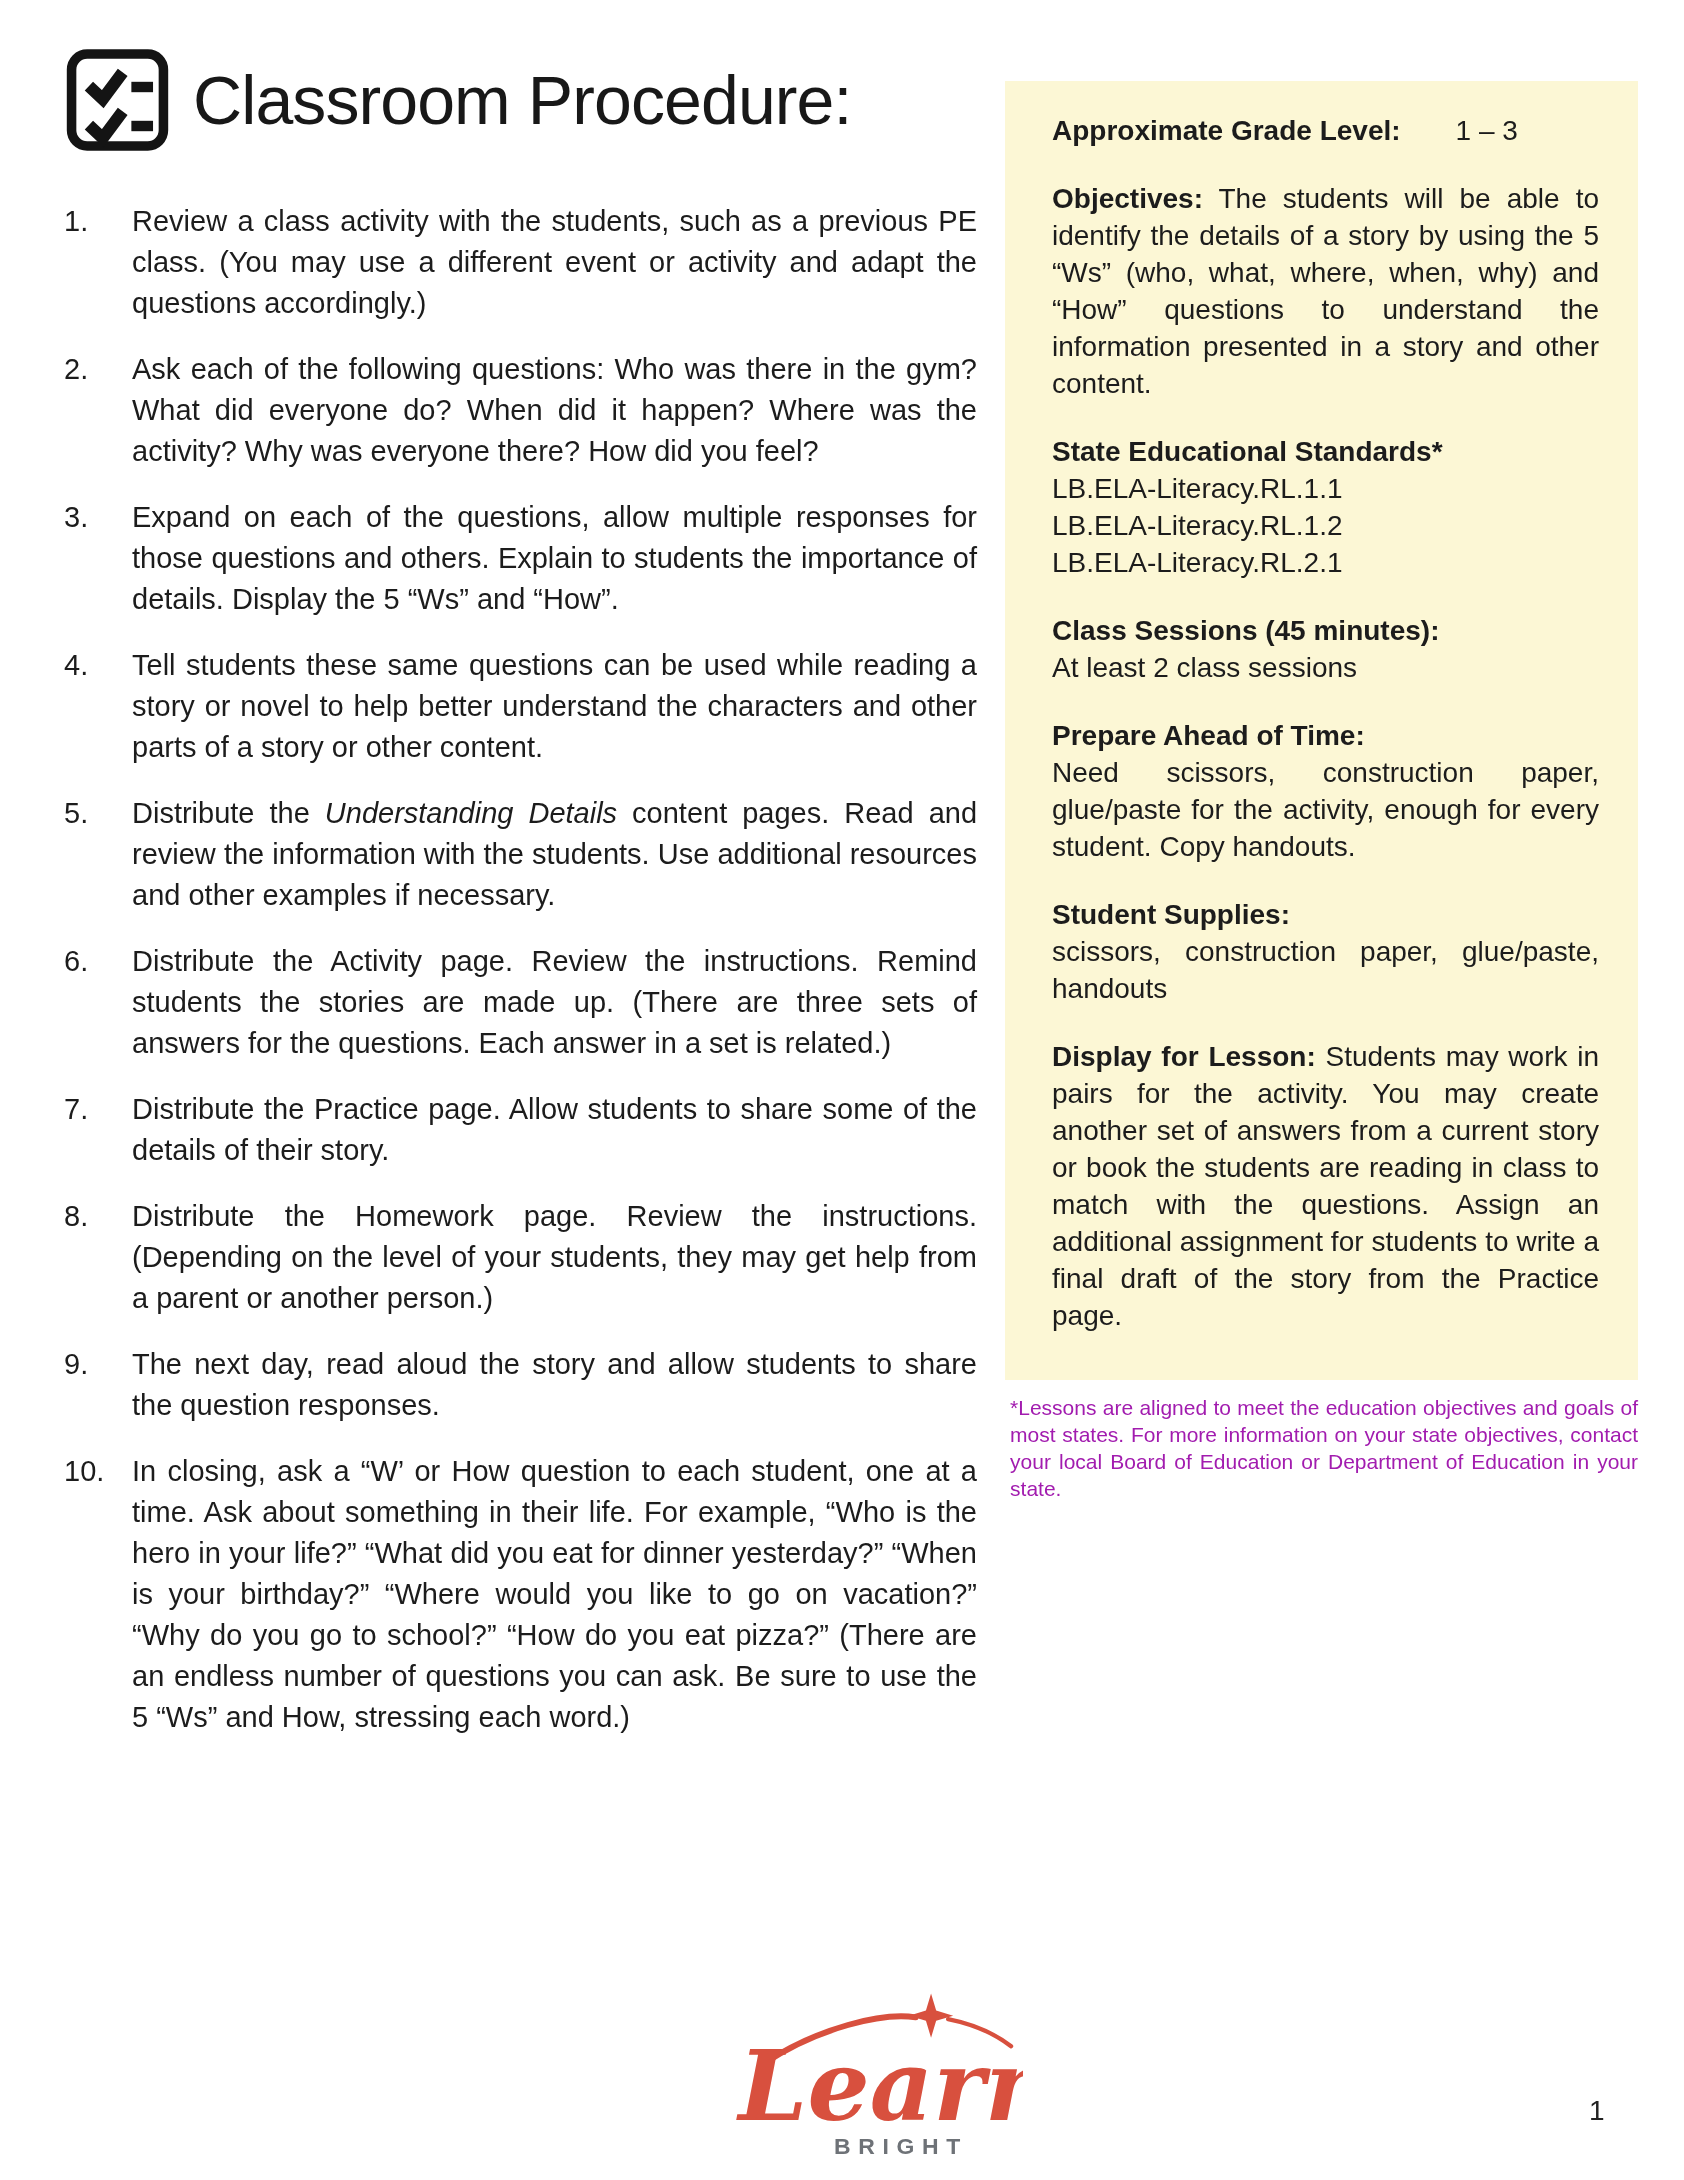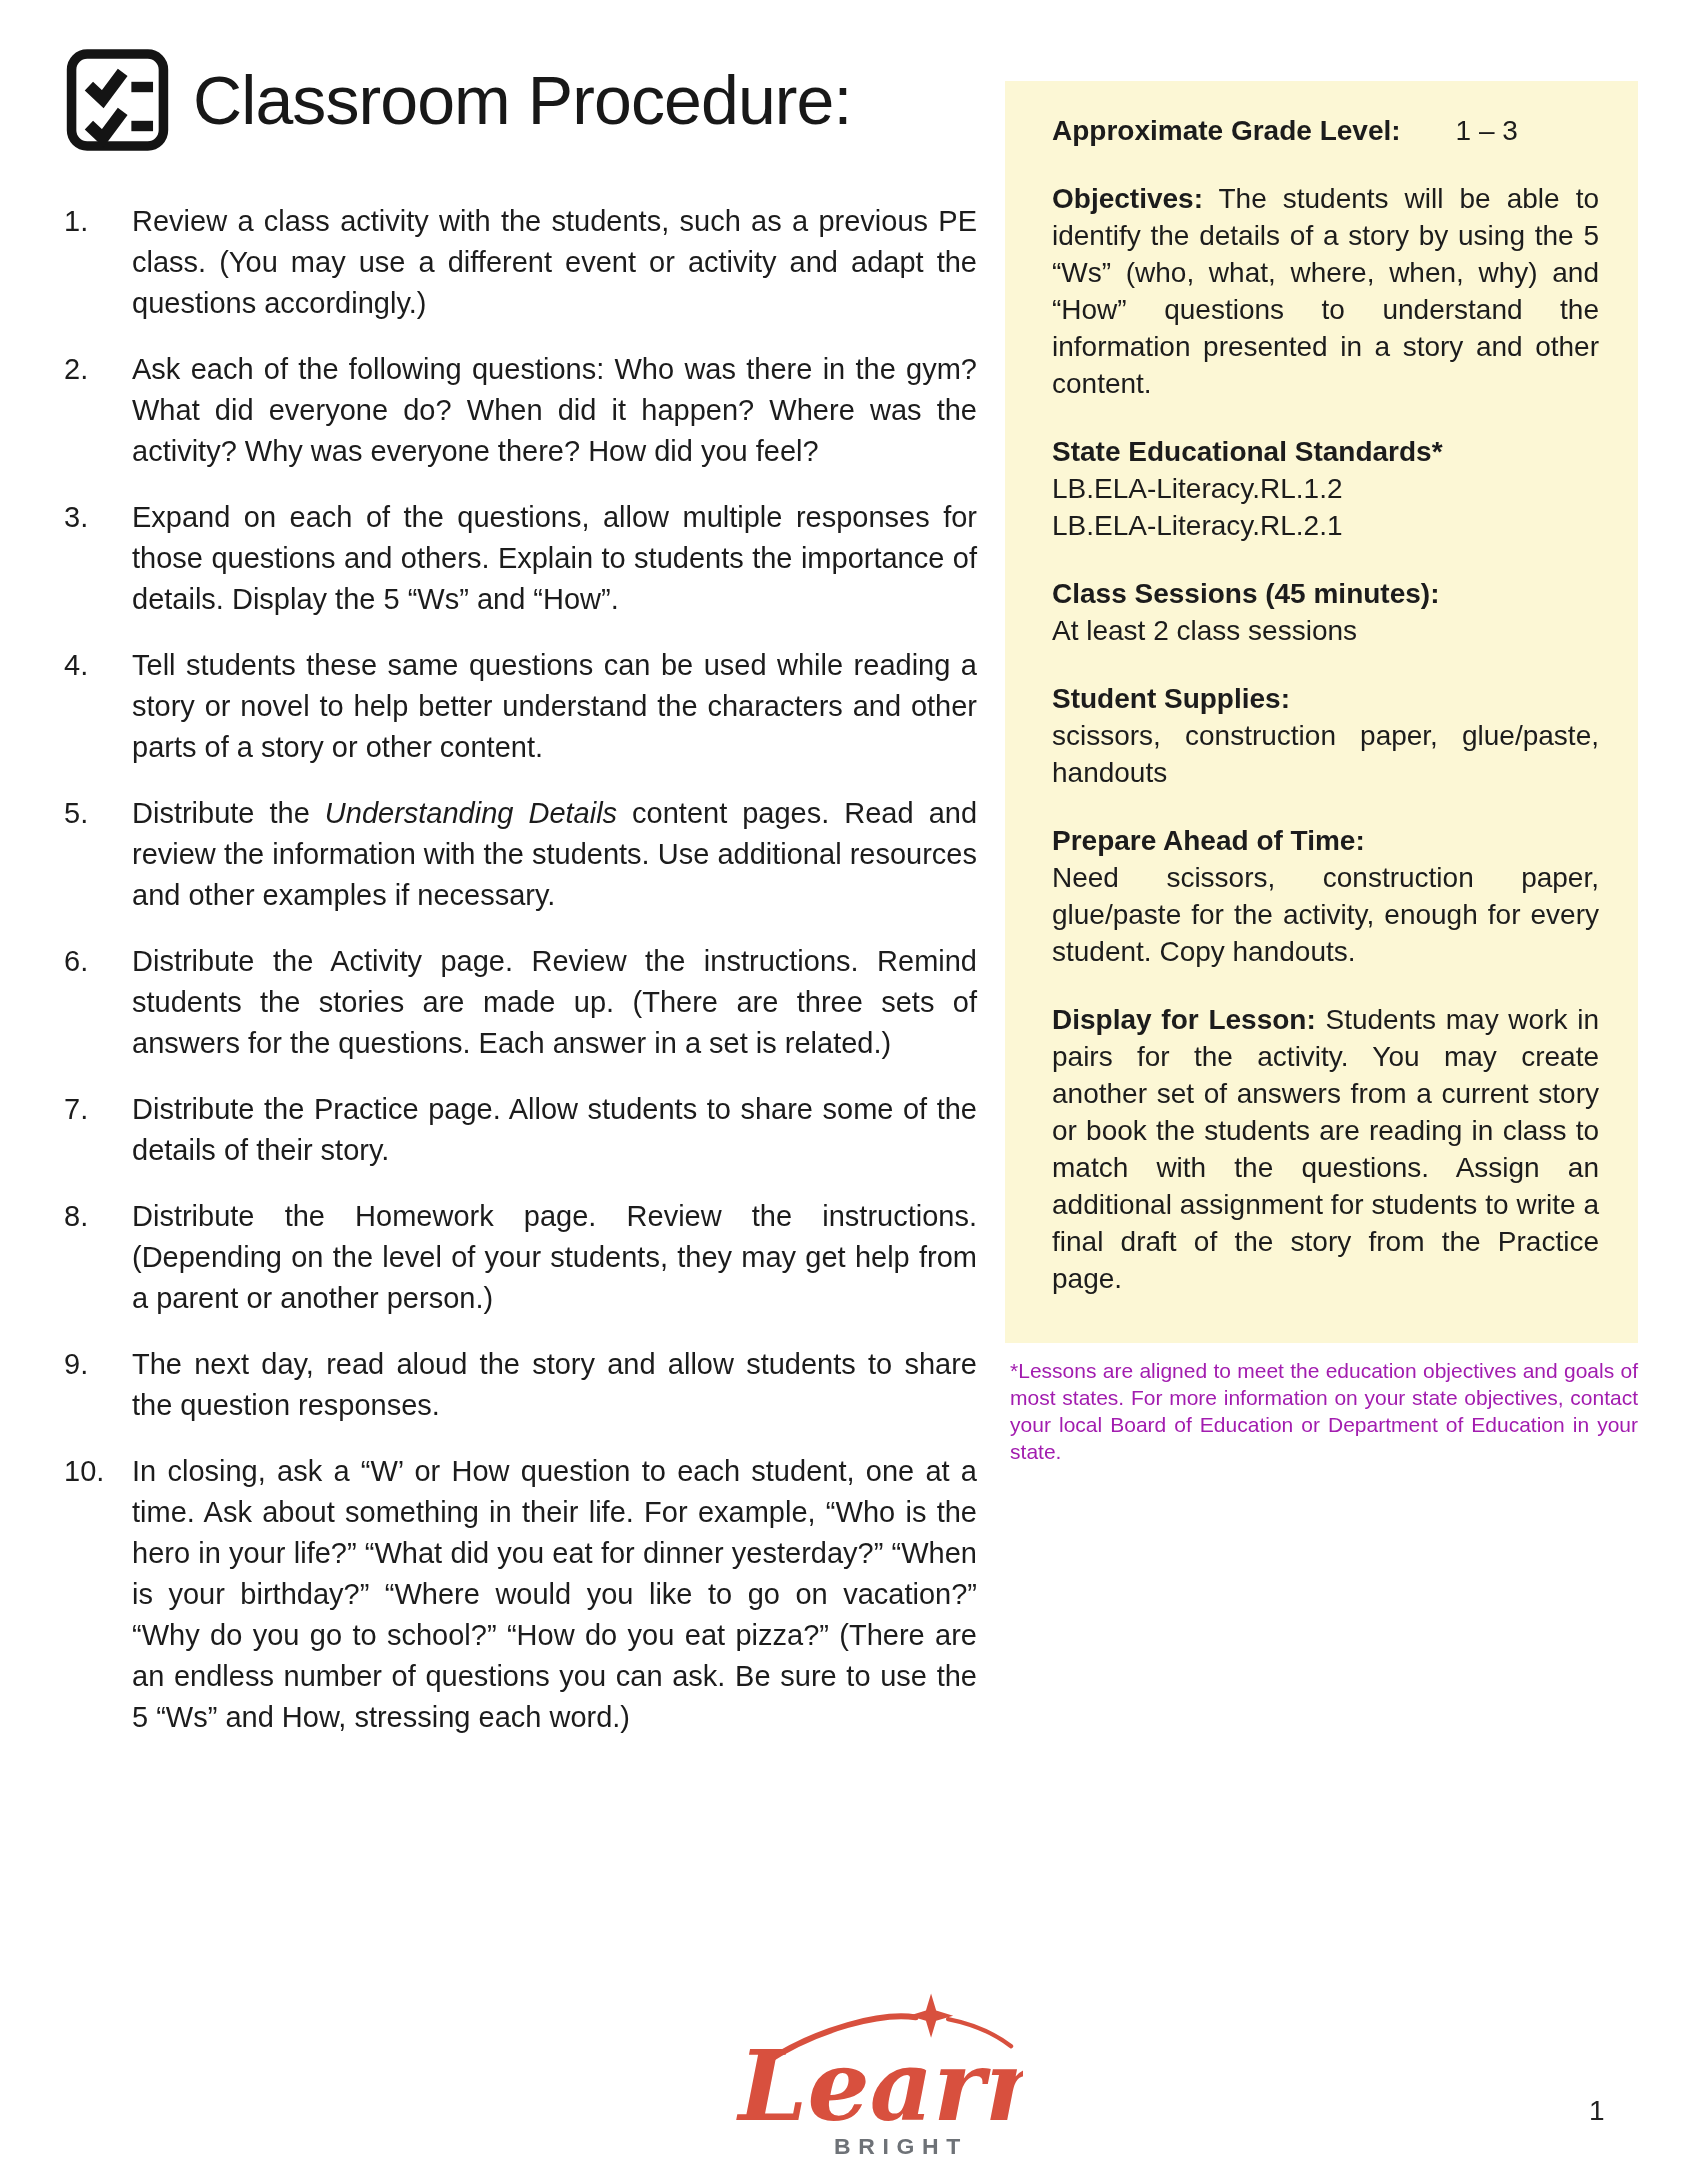--- a/index.html
+++ b/index.html
@@ -109,38 +109,39 @@
         <span>1 – 3</span>
       </div>
 
       <p class="para">
         <span class="b">Objectives:</span>
         <span>The students will be able to identify the details of a story by using the 5 “Ws” (who, what, where, when, why) and “How” questions to understand the information presented in a story and other content.</span>
       </p>
 
       <div class="sec">
         <div class="b">State Educational Standards*</div>
+        <div>LB.ELA-Literacy.RL.1.1</div>
         <div>LB.ELA-Literacy.RL.1.2</div>
         <div>LB.ELA-Literacy.RL.2.1</div>
       </div>
 
       <div class="sec">
         <div class="b">Class Sessions (45 minutes):</div>
         <div>At least 2 class sessions</div>
       </div>
 
 
       <div class="sec">
-        <div class="b">Student Supplies:</div>
-        <div class="para">scissors, construction paper, glue/paste, handouts</div>
+        <div class="b">Prepare Ahead of Time:</div>
+        <div class="para">Need scissors, construction paper, glue/paste for the activity, enough for every student.  Copy handouts.</div>
       </div>
 
       <div class="sec">
-        <div class="b">Prepare Ahead of Time:</div>
-        <div class="para">Need scissors, construction paper, glue/paste for the activity, enough for every student.  Copy handouts.</div>
+        <div class="b">Student Supplies:</div>
+        <div class="para">scissors, construction paper, glue/paste, handouts</div>
       </div>
 
       <p class="para">
         <span class="b">Display for Lesson:</span>
         <span>Students may work in pairs for the activity.  You may create another set of answers from a current story or book the students are reading in class to match with the questions.  Assign an additional assignment for students to write a final draft of the story from the Practice page.</span>
       </p>
     </div>
 
     <p class="footnote">*Lessons are aligned to meet the education objectives and goals of most states. For more information on your state objectives, contact your local Board of Education or Department of Education in your state.</p>
   </aside>

